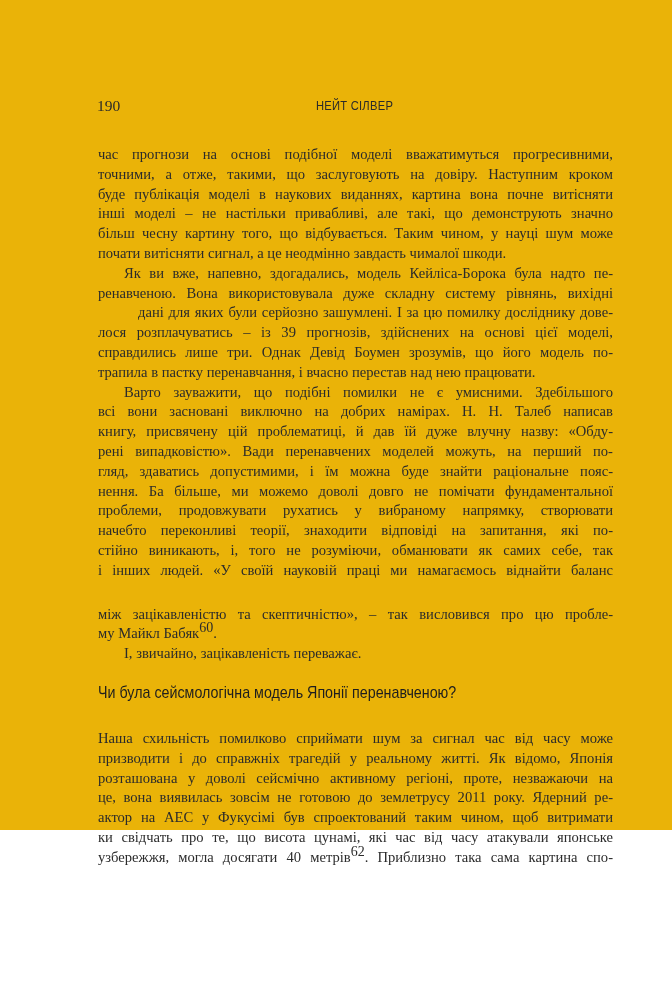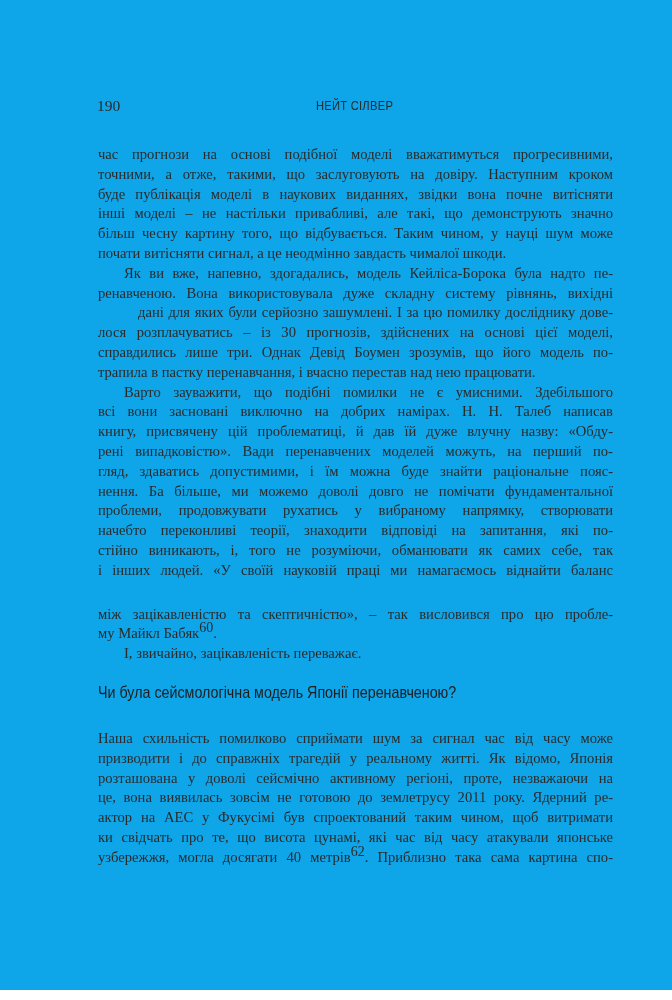--- a/index.html
+++ b/index.html
@@ -1,17 +1,17 @@
 <!DOCTYPE html>
 <html><head>
 <meta charset="utf-8">
 <style>
   html, body { margin: 0; padding: 0; background: #ffffff; }
   body { width: 672px; height: 1000px; position: relative; overflow: hidden; }
-  .page { position: absolute; left: 0; top: 0; width: 672px; height: 990px; background: #0ea5e9; }
+  .page { position: absolute; left: 0; top: 0; width: 672px; height: 830px; background: #eab308; }
   .running-head { position: absolute; top: 97px; left: 97px; width: 515px; height: 20px; }
   .page-number { position: absolute; left: 0; top: 0; font-family: "Liberation Serif", "DejaVu Serif", serif; font-size: 15.5px; color: #2a2a2a; }
   .author { position: absolute; left: 0; right: 0; top: 1px; text-align: center; font-family: "Liberation Sans", "DejaVu Sans", sans-serif; font-size: 13px; letter-spacing: 0.3px; color: #2a2a2a; transform: scaleX(0.86); }
   .block { position: absolute; left: 98px; width: 515px; font-family: "Liberation Serif", "DejaVu Serif", serif; font-size: 14.6px; color: #2b2b2b; }
   .line { display: block; height: 19.8px; line-height: 19.8px; white-space: nowrap; overflow: visible; text-align: justify; text-align-last: justify; }
   .line.last { text-align-last: left; }
   .line.indent { padding-left: 26px; }
   sup { font-size: 14px; line-height: 0; vertical-align: 6px; }
   .heading { position: absolute; left: 98px; top: 683px; font-family: "Liberation Sans", "DejaVu Sans", sans-serif; font-size: 17px; color: #1e1e1e; transform: scaleX(0.84); transform-origin: left center; white-space: nowrap; }
 </style>
@@ -20,28 +20,28 @@
 
 <div class="page">
   <div class="running-head">
     <span class="page-number">190</span>
     <span class="author">НЕЙТ СІЛВЕР</span>
   </div>
 
   <div class="block" style="top:145px;">
     <span class="line" style="white-space: nowrap;">час прогнози на основі подібної моделі вважатимуться прогресивними,</span>
     <span class="line" style="white-space: nowrap;">точними, а отже, такими, що заслуговують на довіру. Наступним кроком</span>
-    <span class="line" style="white-space: nowrap;">буде публікація моделі в наукових виданнях, звідки вона почне витісняти</span>
+    <span class="line" style="white-space: nowrap;">буде публікація моделі в наукових виданнях, картина вона почне витісняти</span>
     <span class="line" style="white-space: nowrap;">інші моделі – не настільки привабливі, але такі, що демонструють значно</span>
     <span class="line" style="white-space: nowrap;">більш чесну картину того, що відбувається. Таким чином, у науці шум може</span>
     <span class="line last" style="white-space: nowrap;">почати витісняти сигнал, а це неодмінно завдасть чималої шкоди.</span>
     <span class="line indent" style="white-space: nowrap;">Як ви вже, напевно, здогадались, модель Кейліса-Борока була надто пе-</span>
     <span class="line" style="white-space: nowrap;">ренавченою. Вона використовувала дуже складну систему рівнянь, вихідні</span>
     <span class="line" style="white-space: nowrap; margin-left: 40px;">дані для яких були серйозно зашумлені. І за цю помилку досліднику дове-</span>
-    <span class="line" style="white-space: nowrap;">лося розплачуватись – із 30 прогнозів, здійснених на основі цієї моделі,</span>
+    <span class="line" style="white-space: nowrap;">лося розплачуватись – із 39 прогнозів, здійснених на основі цієї моделі,</span>
     <span class="line" style="white-space: nowrap;">справдились лише три. Однак Девід Боумен зрозумів, що його модель по-</span>
     <span class="line last" style="white-space: nowrap;">трапила в пастку перенавчання, і вчасно перестав над нею працювати.</span>
     <span class="line indent" style="white-space: nowrap;">Варто зауважити, що подібні помилки не є умисними. Здебільшого</span>
     <span class="line" style="white-space: nowrap;">всі вони засновані виключно на добрих намірах. Н. Н. Талеб написав</span>
     <span class="line" style="white-space: nowrap;">книгу, присвячену цій проблематиці, й дав їй дуже влучну назву: «Обду-</span>
     <span class="line" style="white-space: nowrap;">рені випадковістю». Вади перенавчених моделей можуть, на перший по-</span>
     <span class="line" style="white-space: nowrap;">гляд, здаватись допустимими, і їм можна буде знайти раціональне пояс-</span>
     <span class="line" style="white-space: nowrap;">нення. Ба більше, ми можемо доволі довго не помічати фундаментальної</span>
     <span class="line" style="white-space: nowrap;">проблеми, продовжувати рухатись у вибраному напрямку, створювати</span>
     <span class="line" style="white-space: nowrap;">начебто переконливі теорії, знаходити відповіді на запитання, які по-</span>

